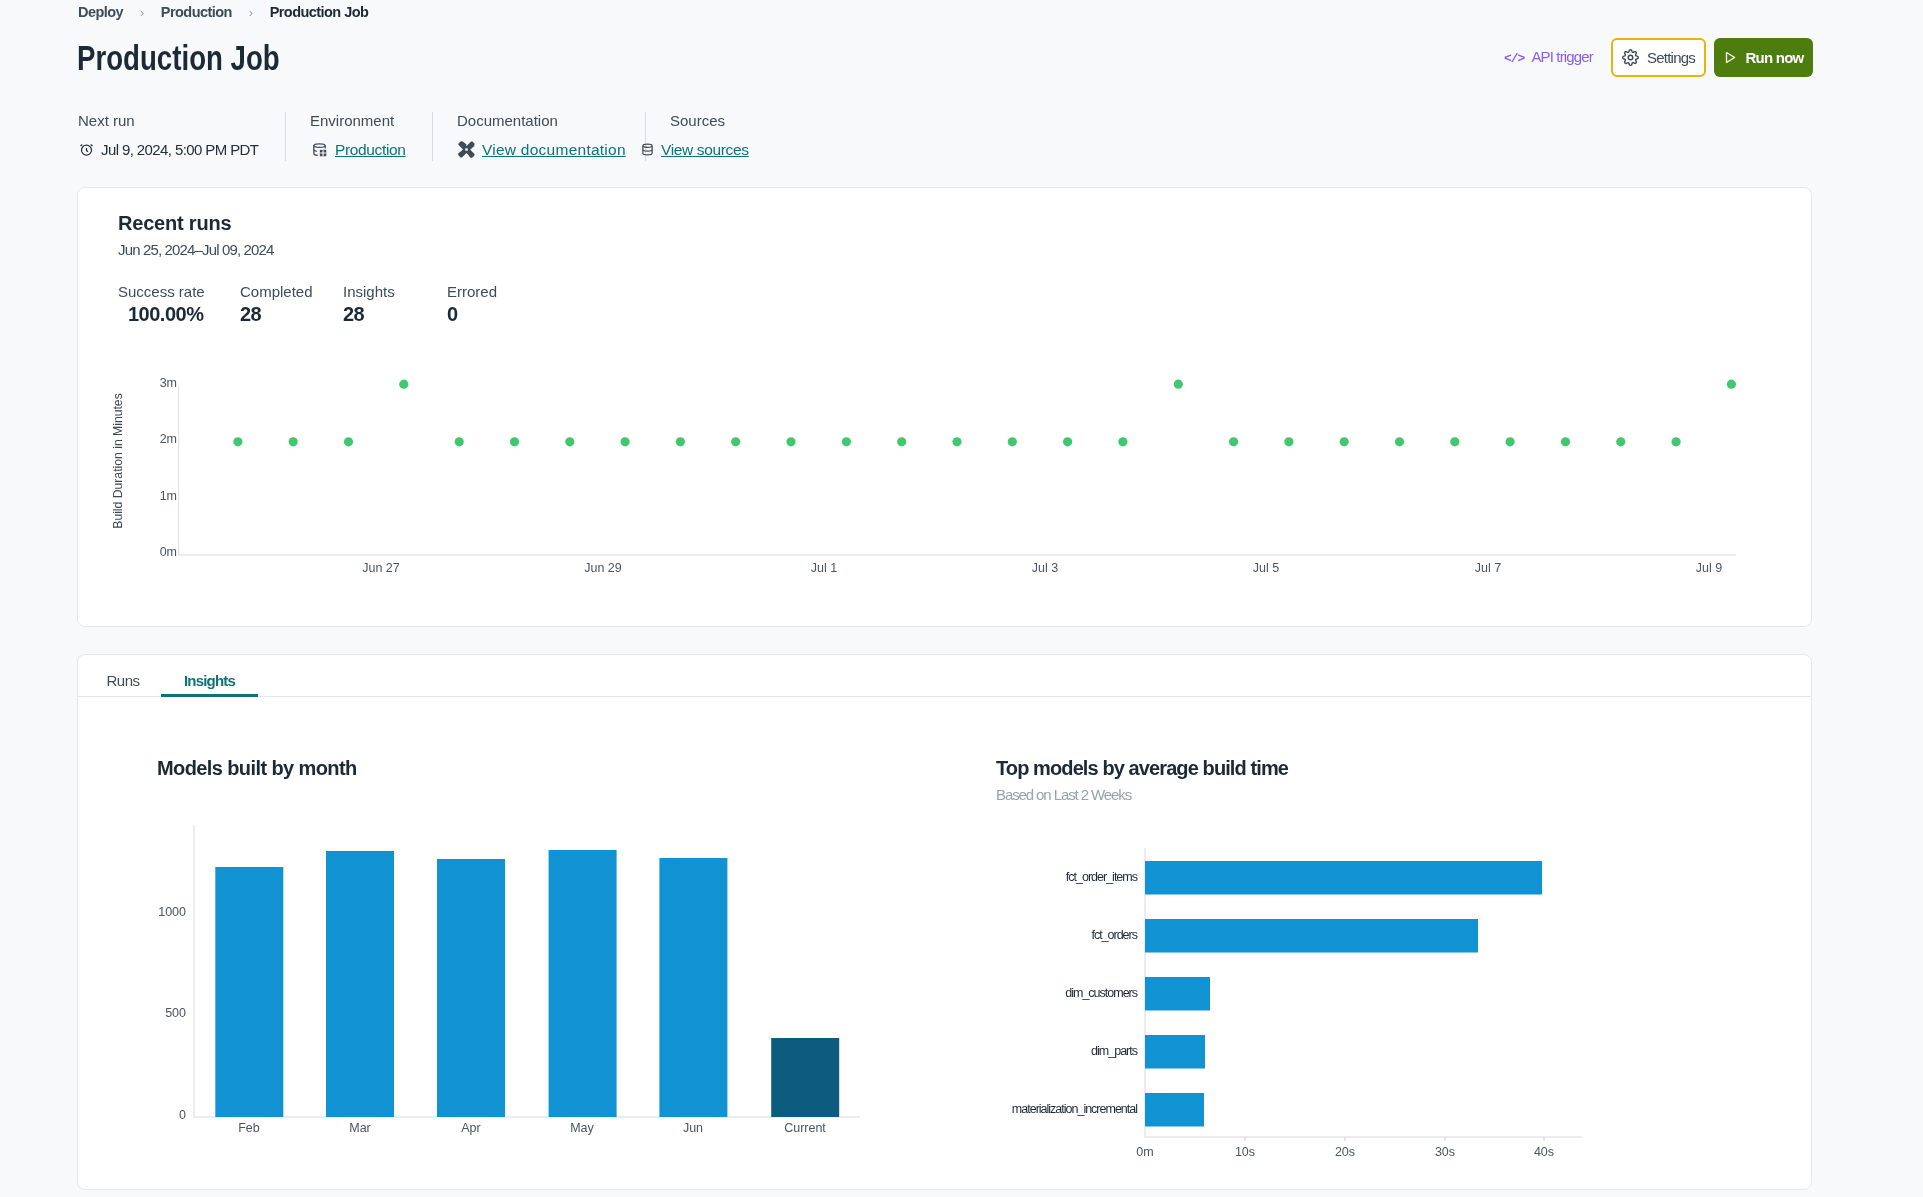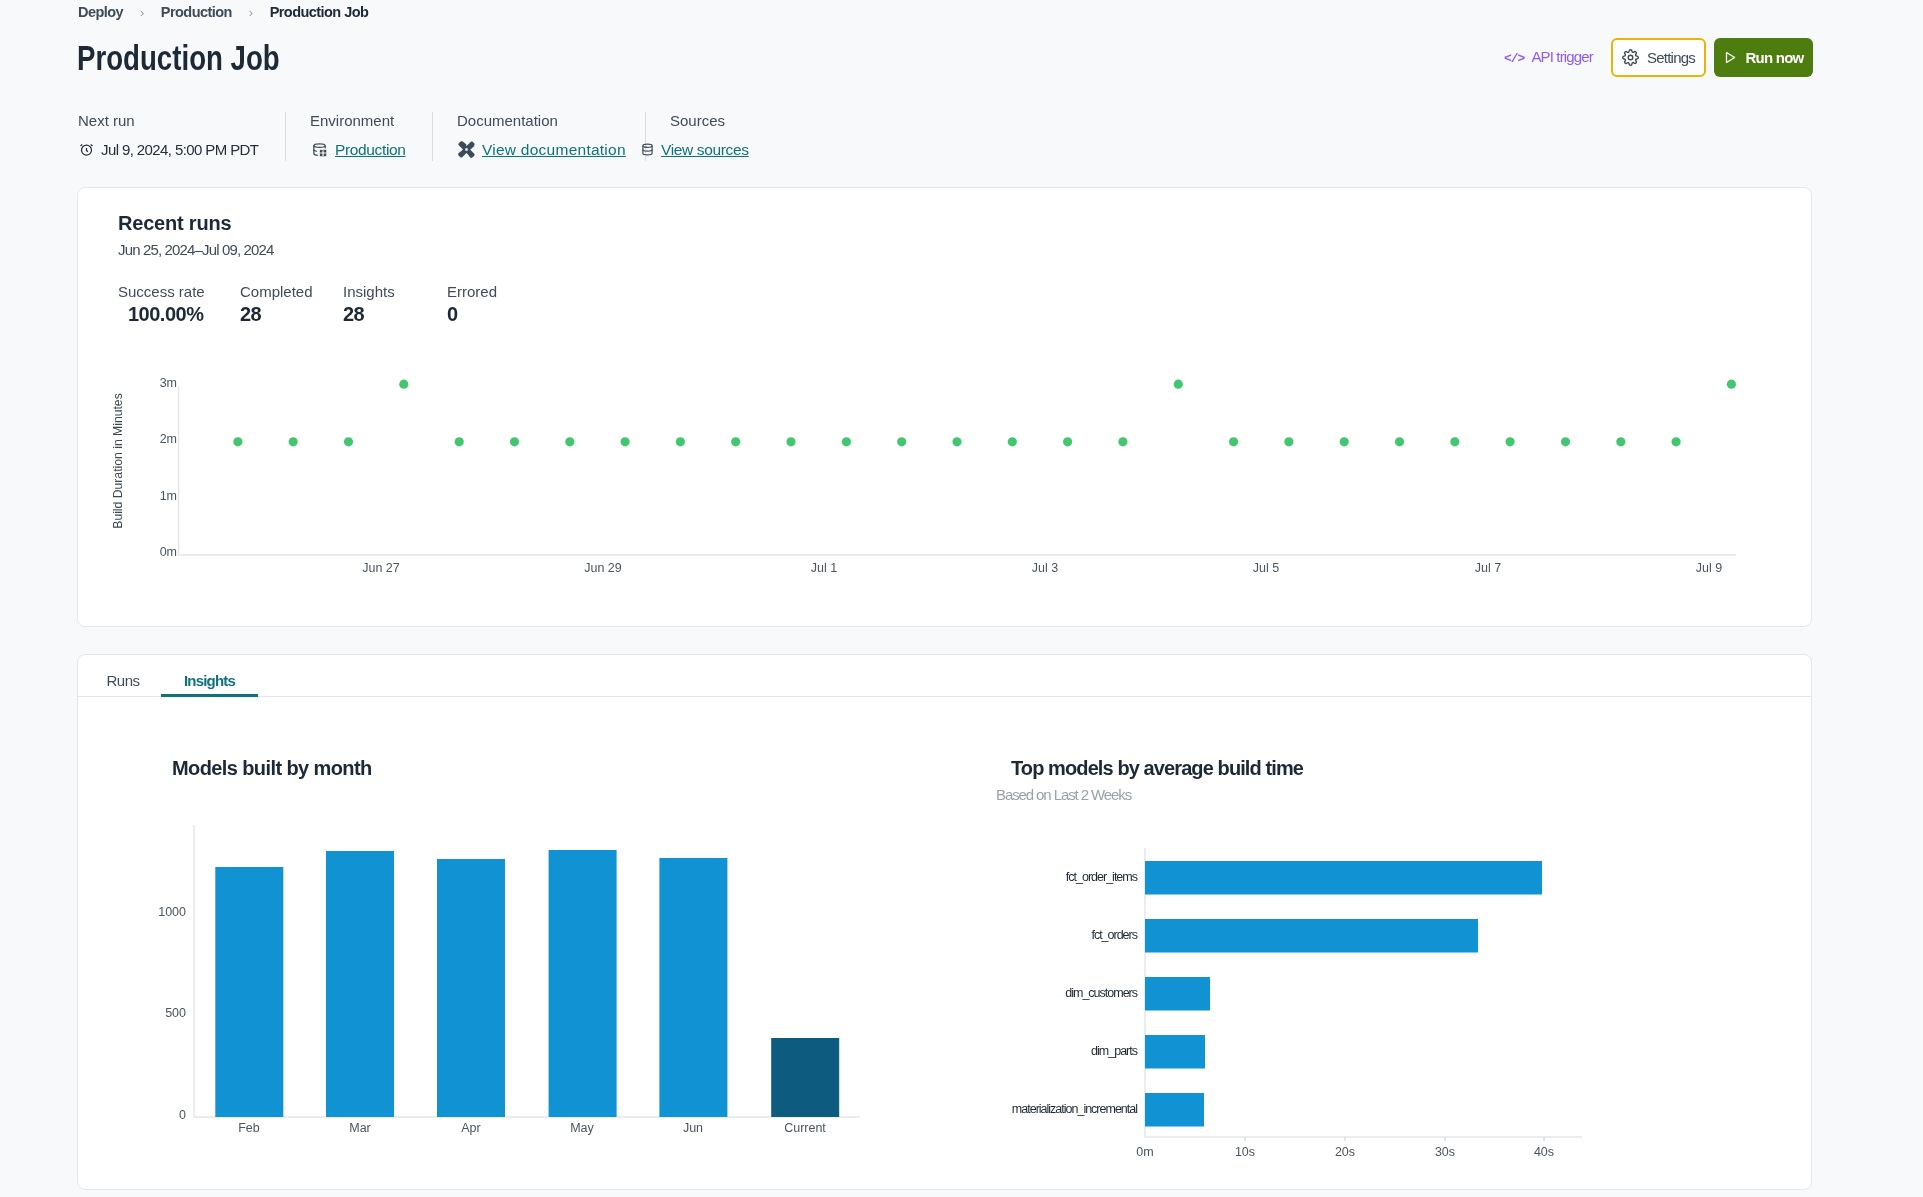--- a/index.html
+++ b/index.html
@@ -35,21 +35,21 @@
 .h2 { font-size:20px; font-weight:bold; color:#1c2936; letter-spacing:-0.2px;text-align:center; }
 .slabel { font-size:15px; color:#3e4c59; }
 .sval { font-size:20px; font-weight:bold; color:#1c2936; margin-top:6px; letter-spacing:-0.5px; }
 
 
 .tab { position:absolute; top:654px; height:52px; font-size:15px; display:flex; align-items:center; justify-content:center; }
 .tab-runs { left:93px; width:60px; color:#3e4c59; letter-spacing:-0.55px; }
 .tab-insights { left:161px; width:97px; color:#0e727b; font-weight:bold; letter-spacing:-0.8px; }
 .tab-underline { position:absolute; left:161px; top:694px; width:97px; height:3px; background:#0e727b; }
 
-.chart-title { position:absolute; font-size:20px; font-weight:bold; color:#1c2936; letter-spacing:-0.2px;margin-left:15px; }
+.chart-title { position:absolute; font-size:20px; font-weight:bold; color:#1c2936; letter-spacing:-0.2px; }
 .chart-sub { position:absolute; font-size:15px; color:#98a2ab; letter-spacing:-1.1px; }
 </style>
 </head>
 <body>
 
 <div class="crumbs">Deploy<span class="sep">›</span>Production<span class="sep">›</span><span class="cur">Production Job</span></div>
 <div class="title">Production Job</div>
 
 <div class="apitrigger"><span class="code">&lt;/&gt;</span>API trigger</div>
 <div class="btn btn-settings"><svg width="17" height="17" viewBox="0 0 24 24" fill="none" stroke="#3e4c59" stroke-width="2">

